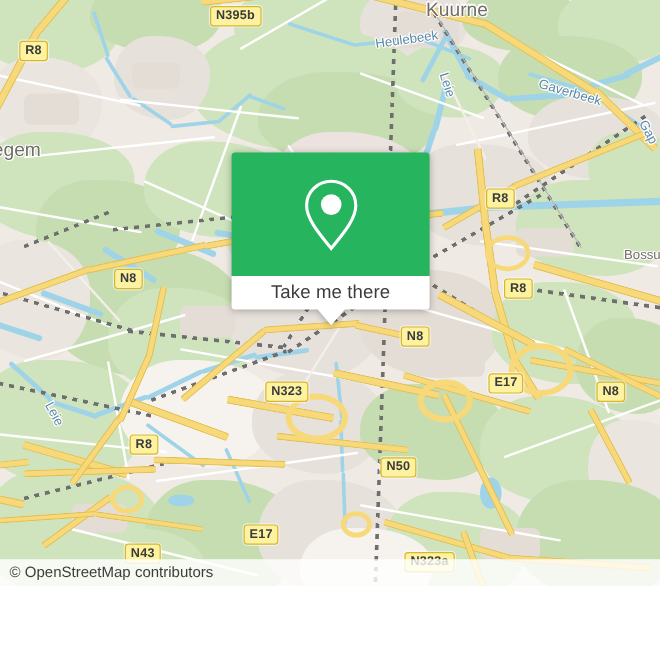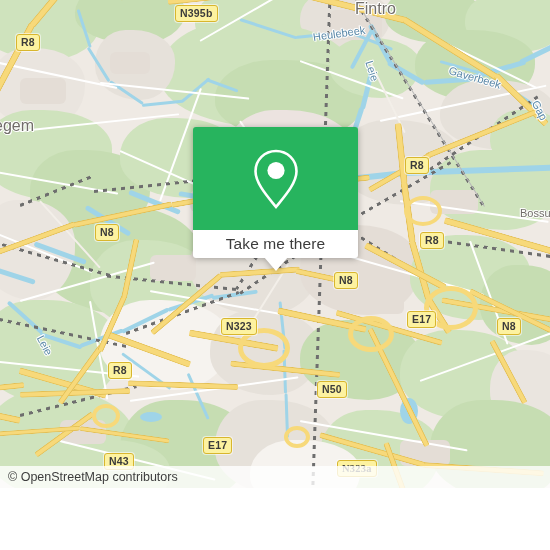--- a/index.html
+++ b/index.html
@@ -355,21 +355,21 @@
 
       <div style="position:absolute;left:238px;top:328px;width:42px;height:30px;border:5px solid #f7d97a;border-radius:50%;"></div>
       <div style="position:absolute;left:348px;top:316px;width:36px;height:26px;border:5px solid #f7d97a;border-radius:50%;"></div>
       <div style="position:absolute;left:424px;top:286px;width:44px;height:34px;border:5px solid #f7d97a;border-radius:50%;"></div>
       <div style="position:absolute;left:404px;top:196px;width:30px;height:22px;border:4px solid #f7d97a;border-radius:50%;"></div>
       <div style="position:absolute;left:284px;top:426px;width:18px;height:14px;border:4px solid #f7d97a;border-radius:50%;"></div>
       <div style="position:absolute;left:92px;top:404px;width:20px;height:16px;border:4px solid #f7d97a;border-radius:50%;"></div>
     </div>
 
     <div class="mlayer" id="label-layer">
-        <span class="plabel placename" style="left: 355px; top: 0px; font-size: 16px;">Fintro</span>
+        <span class="plabel placename" style="left: 355px; top: 0px; font-size: 16px;">Kuurne</span>
         <span class="plabel placename" style="left: -6px; top: 117px; font-size: 16px;">egem</span>
         <span class="plabel placename" style="left: 520px; top: 207px; font-size: 11px;">Bossuit</span>
         <span class="plabel waterlabel" style="left: 313px; top: 31px; transform-origin: 0px 50%; transform: rotate(-8deg);">Heulebeek</span>
         <span class="plabel waterlabel" style="left: 369px; top: 55px; transform-origin: 0px 50%; transform: rotate(72deg);">Leie</span>
         <span class="plabel waterlabel" style="left: 449px; top: 64px; transform-origin: 0px 50%; transform: rotate(16deg);">Gaverbeek</span>
         <span class="plabel waterlabel" style="left: 535px; top: 95px; transform-origin: 0px 50%; transform: rotate(62deg);">Gap</span>
         <span class="plabel waterlabel" style="left: 40px; top: 330px; transform-origin: 0px 50%; transform: rotate(62deg);">Leie</span>
       </div>
 
     <div class="mlayer" id="shield-layer">
@@ -379,21 +379,21 @@
         <div class="shield" style="left: 420px; top: 232px;">R8</div>
         <div class="shield" style="left: 95px; top: 224px;">N8</div>
         <div class="shield" style="left: 334px; top: 272px;">N8</div>
         <div class="shield" style="left: 497px; top: 318px;">N8</div>
         <div class="shield" style="left: 407px; top: 311px;">E17</div>
         <div class="shield" style="left: 221px; top: 318px;">N323</div>
         <div class="shield" style="left: 108px; top: 362px;">R8</div>
         <div class="shield" style="left: 317px; top: 381px;">N50</div>
         <div class="shield" style="left: 203px; top: 437px;">E17</div>
         <div class="shield" style="left: 104px; top: 453px;">N43</div>
-        <div class="shield" style="left: 337px; top: 460px; font-family: Liberation Serif, serif;">N323a</div>
+        <div class="shield" style="left: 337px; top: 460px;">N323a</div>
       </div>
 
     <div id="attrib">
       <span id="attrib-text">© OpenStreetMap contributors</span>
     </div>
 
     <div id="popup">
       <div id="popup-green">
         <svg width="56" height="68" viewBox="0 0 56 68">
           <path d="M28 6 C16.5 6 7.5 15 7.5 26.3 C7.5 38.5 20 52 28 62 C36 52 48.5 38.5 48.5 26.3 C48.5 15 39.5 6 28 6 Z" fill="none" stroke="#ffffff" stroke-width="2.6"></path>

